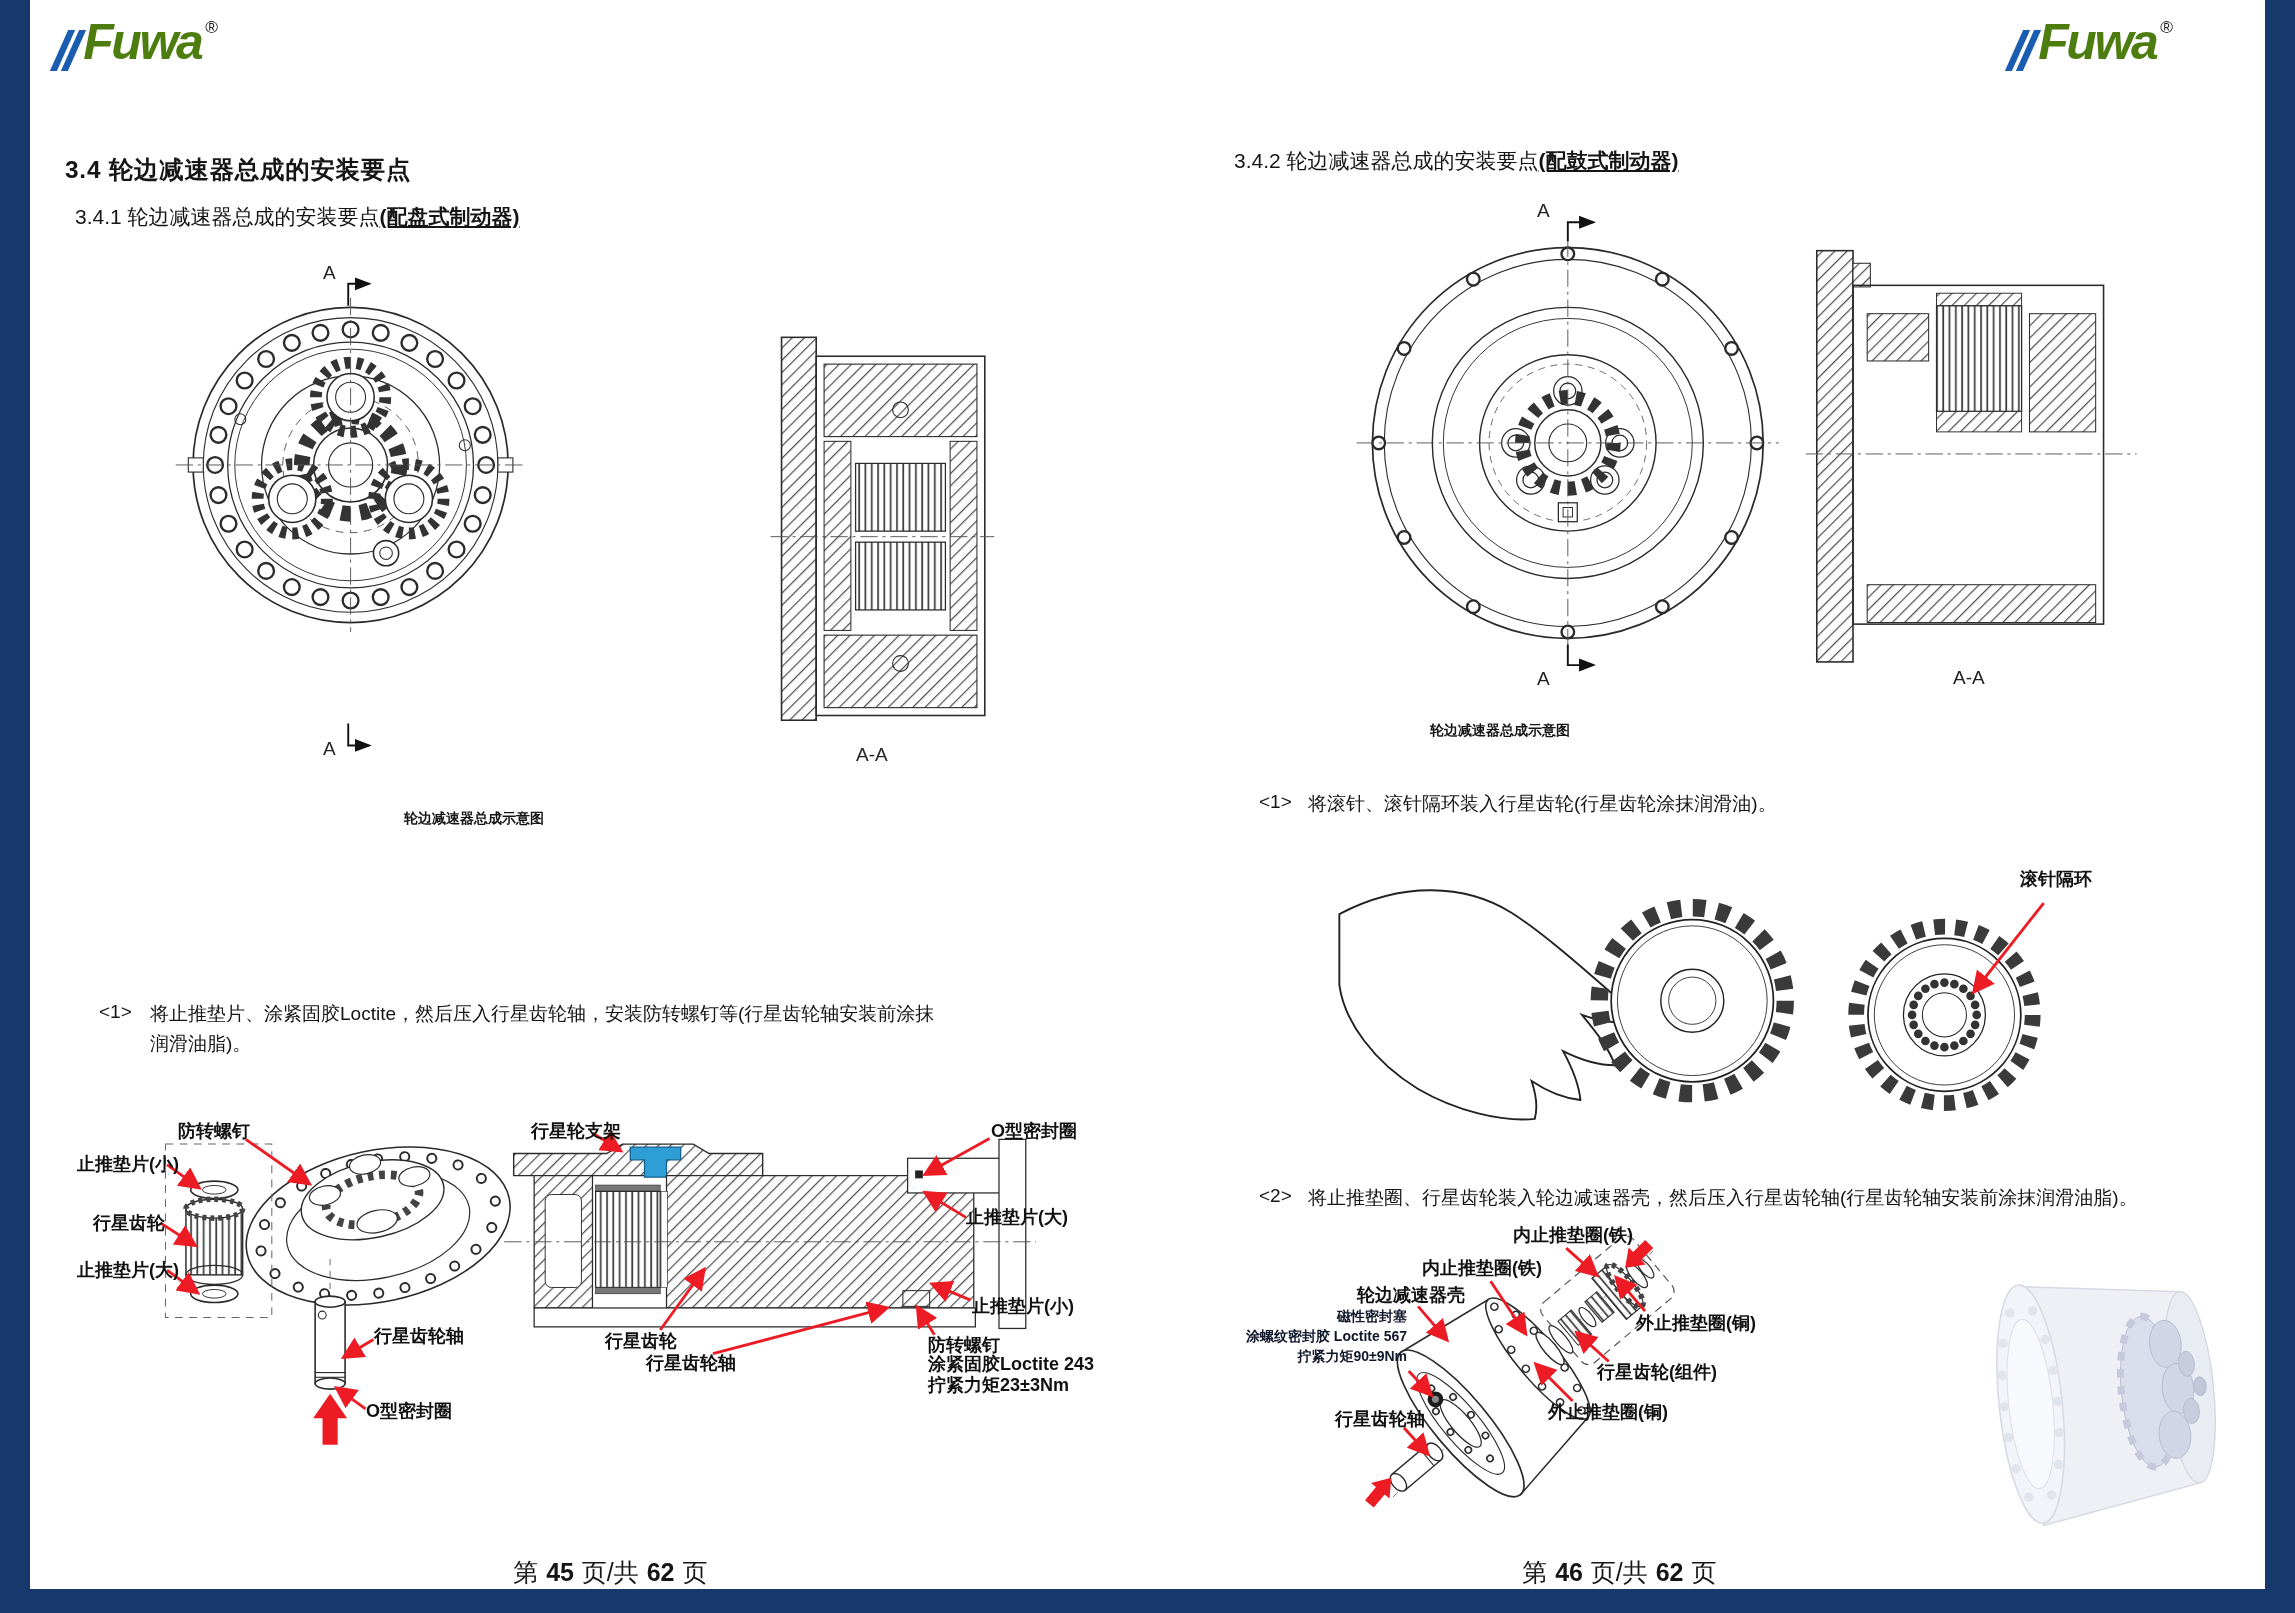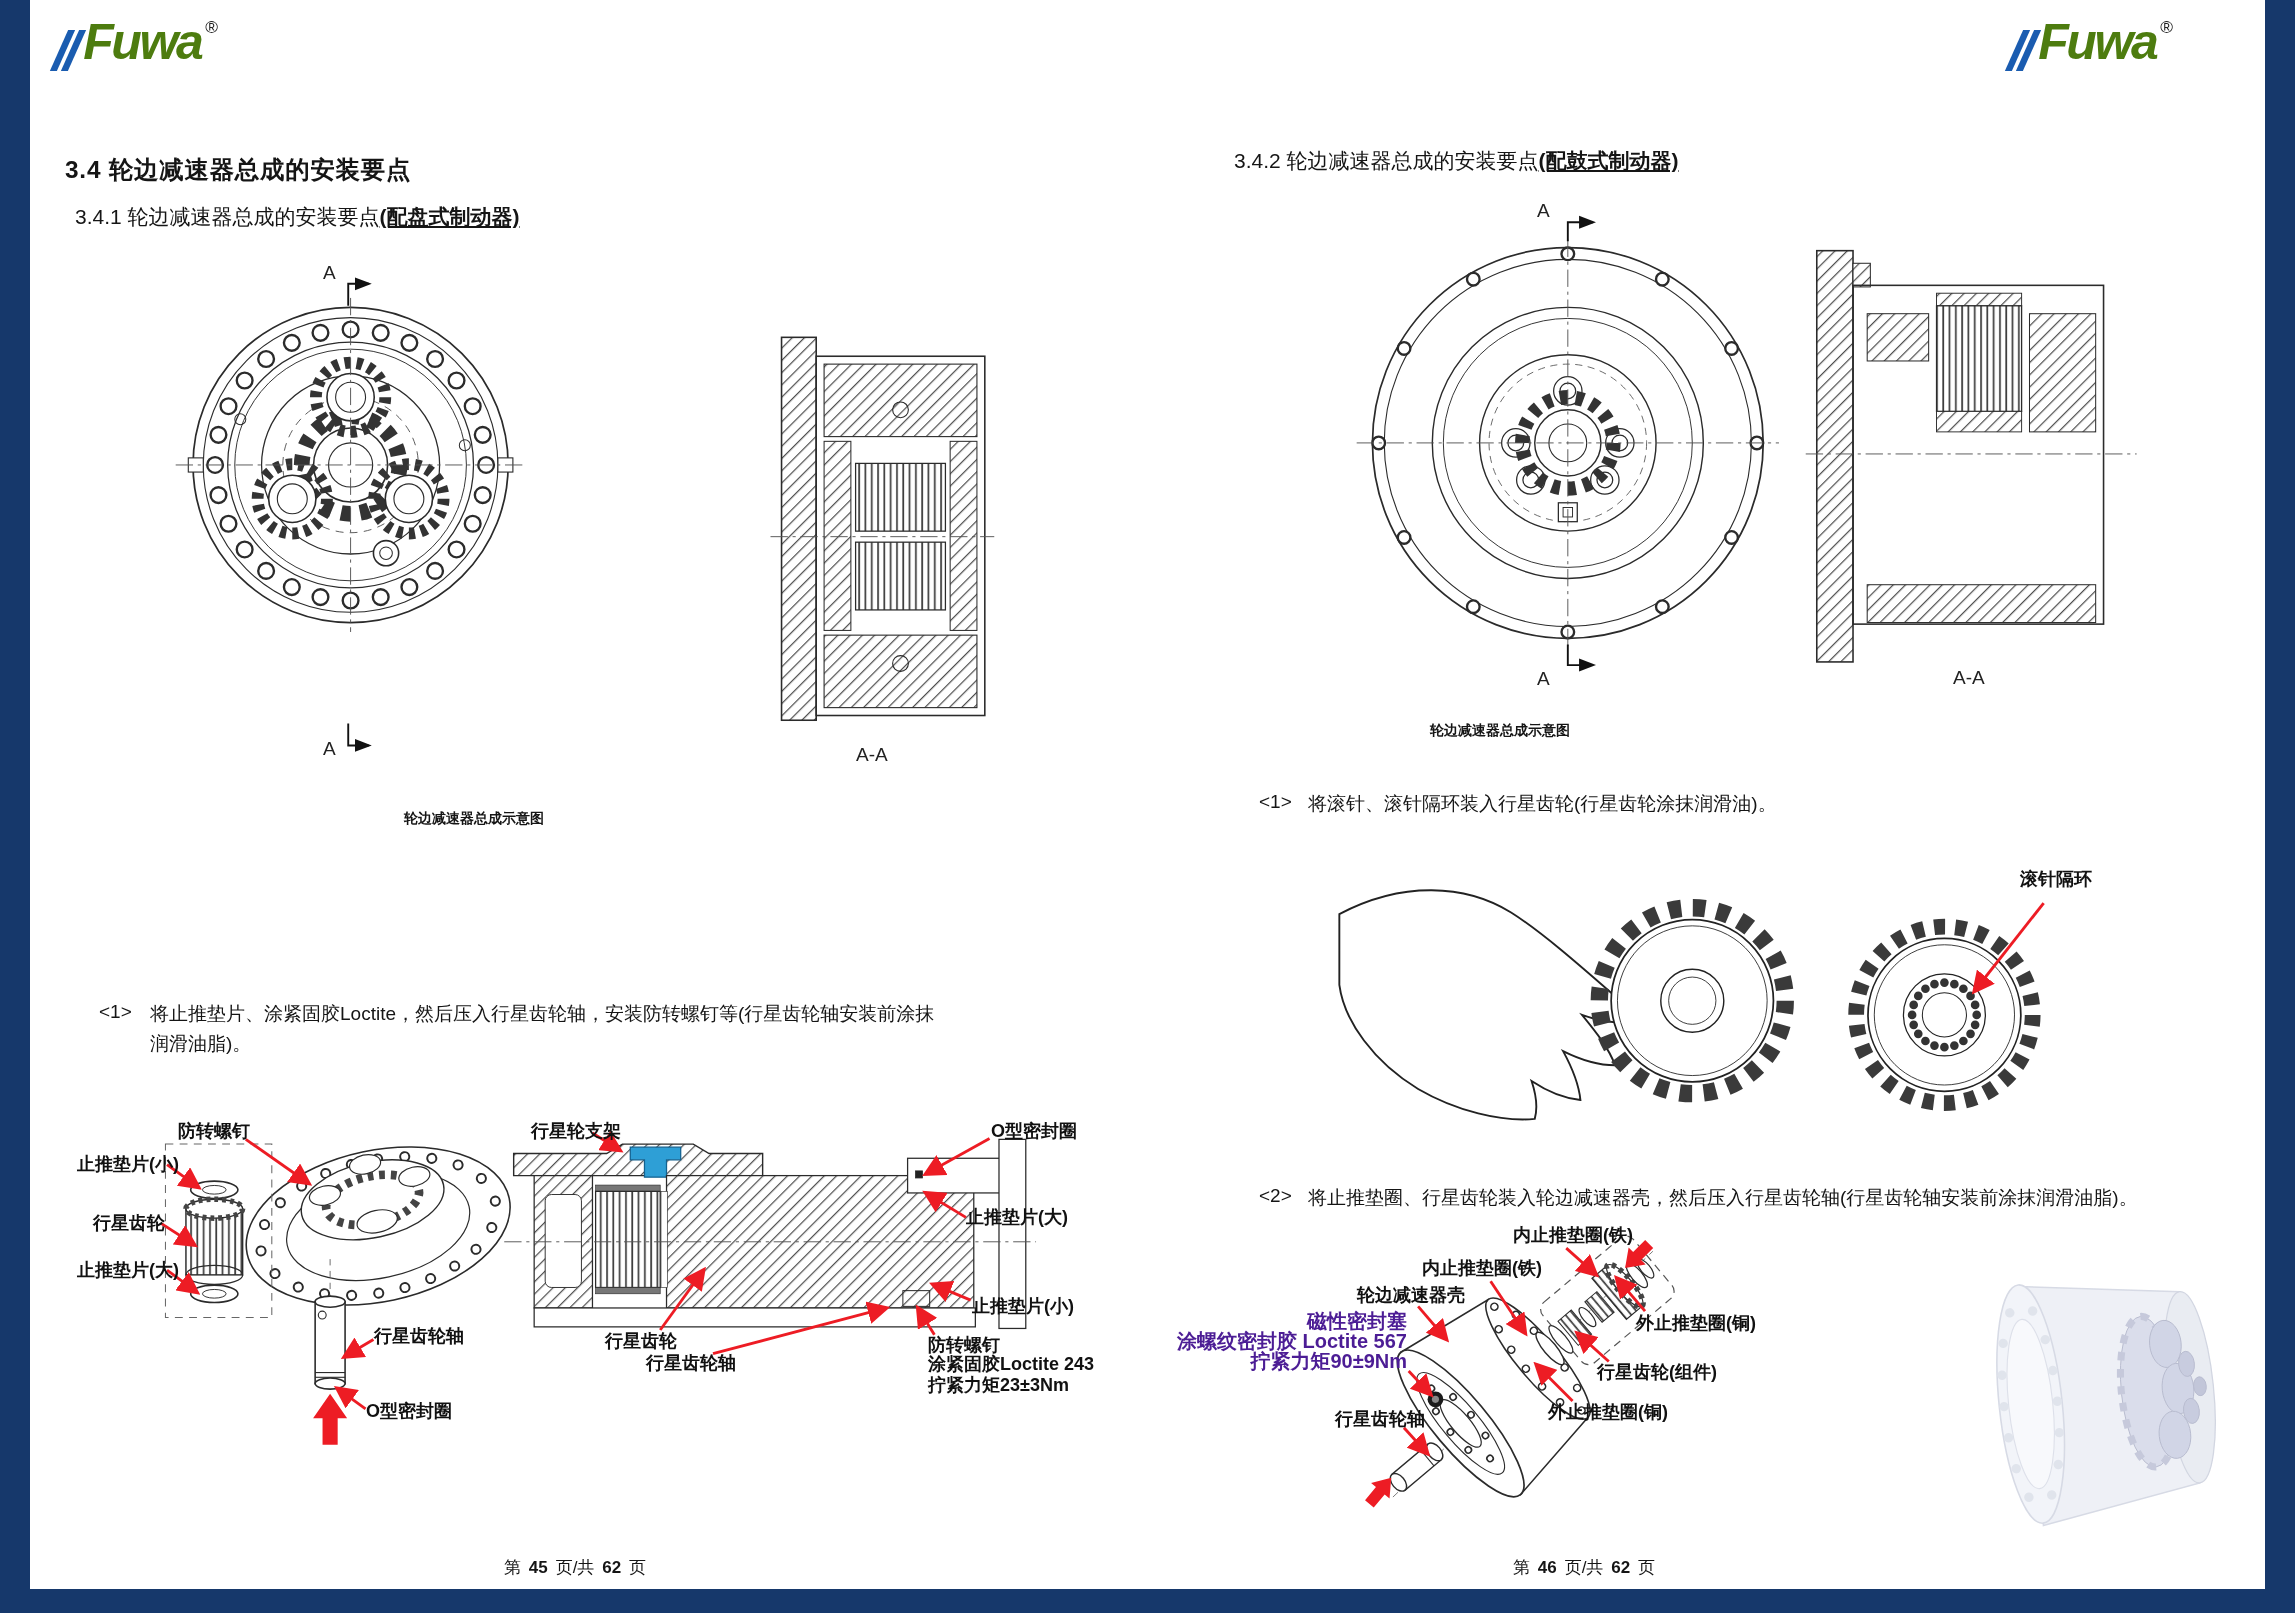--- a/index.html
+++ b/index.html
@@ -10,23 +10,23 @@
   .edge.r{right:0;top:0;width:30px;height:1613px;}
   .edge.b{left:0;bottom:0;width:2295px;height:24.4px;}
   .abs{position:absolute;white-space:nowrap;}
   .h1{font-size:24.4px;font-weight:700;letter-spacing:0.8px;}
   .h2{font-size:21px;font-weight:400;}
   .h2 b{font-weight:700;text-decoration:underline;}
   .cap{font-size:14px;font-weight:700;font-family:Liberation Serif, serif;}
   .body{font-size:19px;font-weight:400;}
   .tag{font-size:19px;font-weight:400;}
   .lbl{font-size:18px;font-weight:600;color:#111;}
-  .lblr{font-size:20px;font-weight:600;color:#4c1d95;text-align:right;}
+  .lblr{font-size:14px;font-weight:600;color:#0f172a;text-align:right;}
   .aa{font-size:19px;font-weight:400;color:#222;}
-  .foot{font-size:17px;text-align:center;}
+  .foot{font-size:25px;text-align:right;}
   .foot b{font-weight:700;margin:0 6.3px;}
   .foot span{margin:0 1.6px;}
   .logo{position:absolute;display:flex;align-items:flex-start;}
   .sl{display:inline-block;width:7px;height:41px;background:#1a5cb0;transform:skewX(-24deg);
       margin-right:3.9px;margin-top:12.6px;}
   .fw{font-style:italic;font-weight:800;font-size:50px;line-height:1;color:#4d7c0f;
       letter-spacing:-2.4px;margin-left:2.4px;}
   .reg{font-size:17.3px;color:#222;margin-left:3.9px;margin-top:0px;}
   svg{position:absolute;left:0;top:0;}
 </style>

